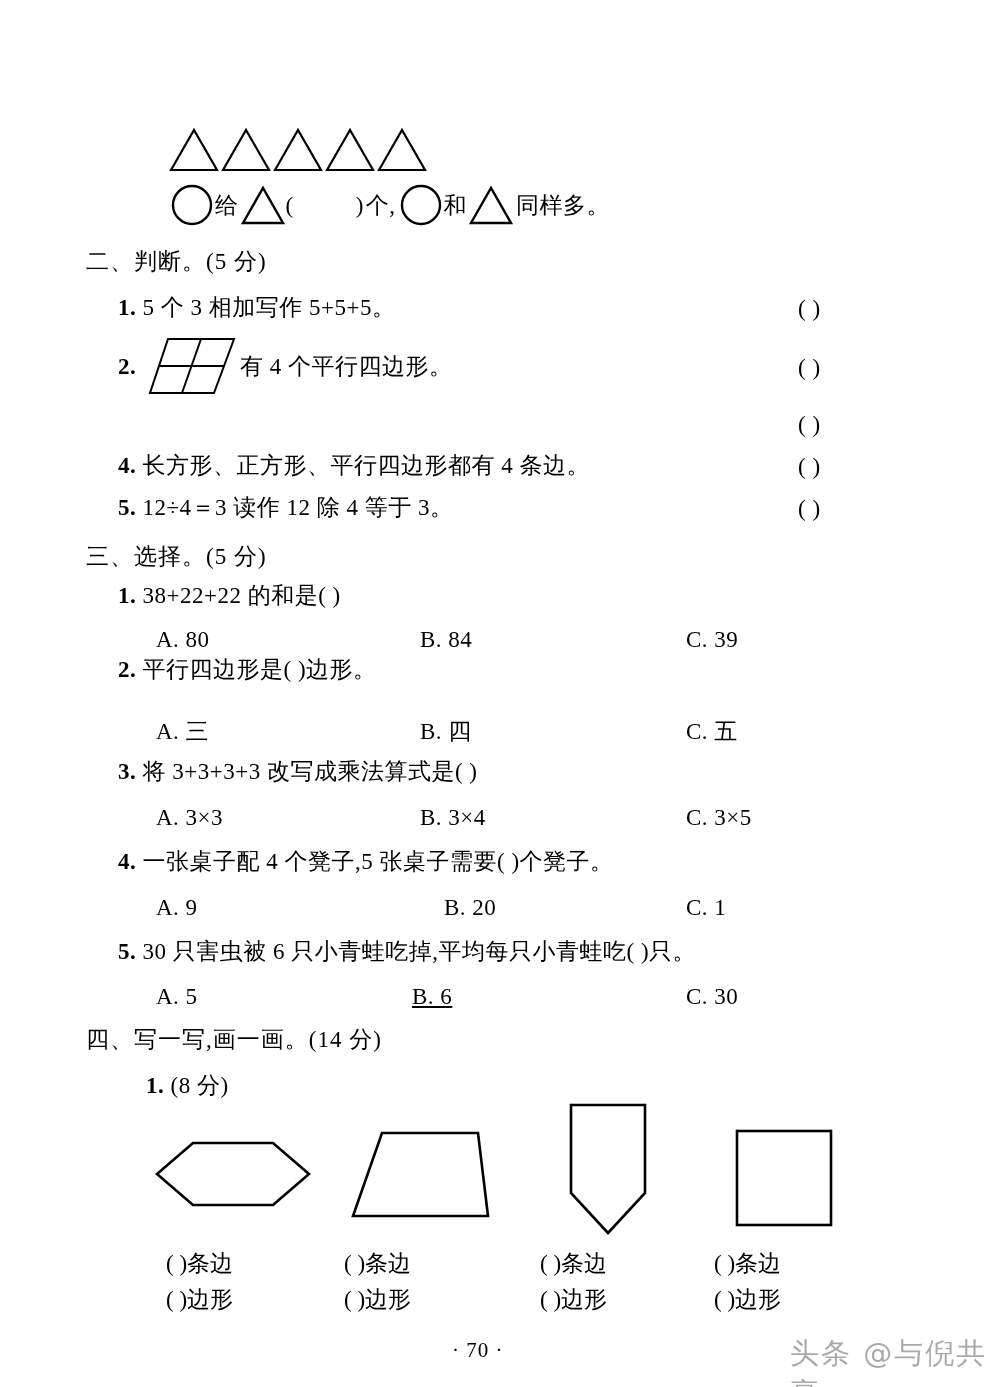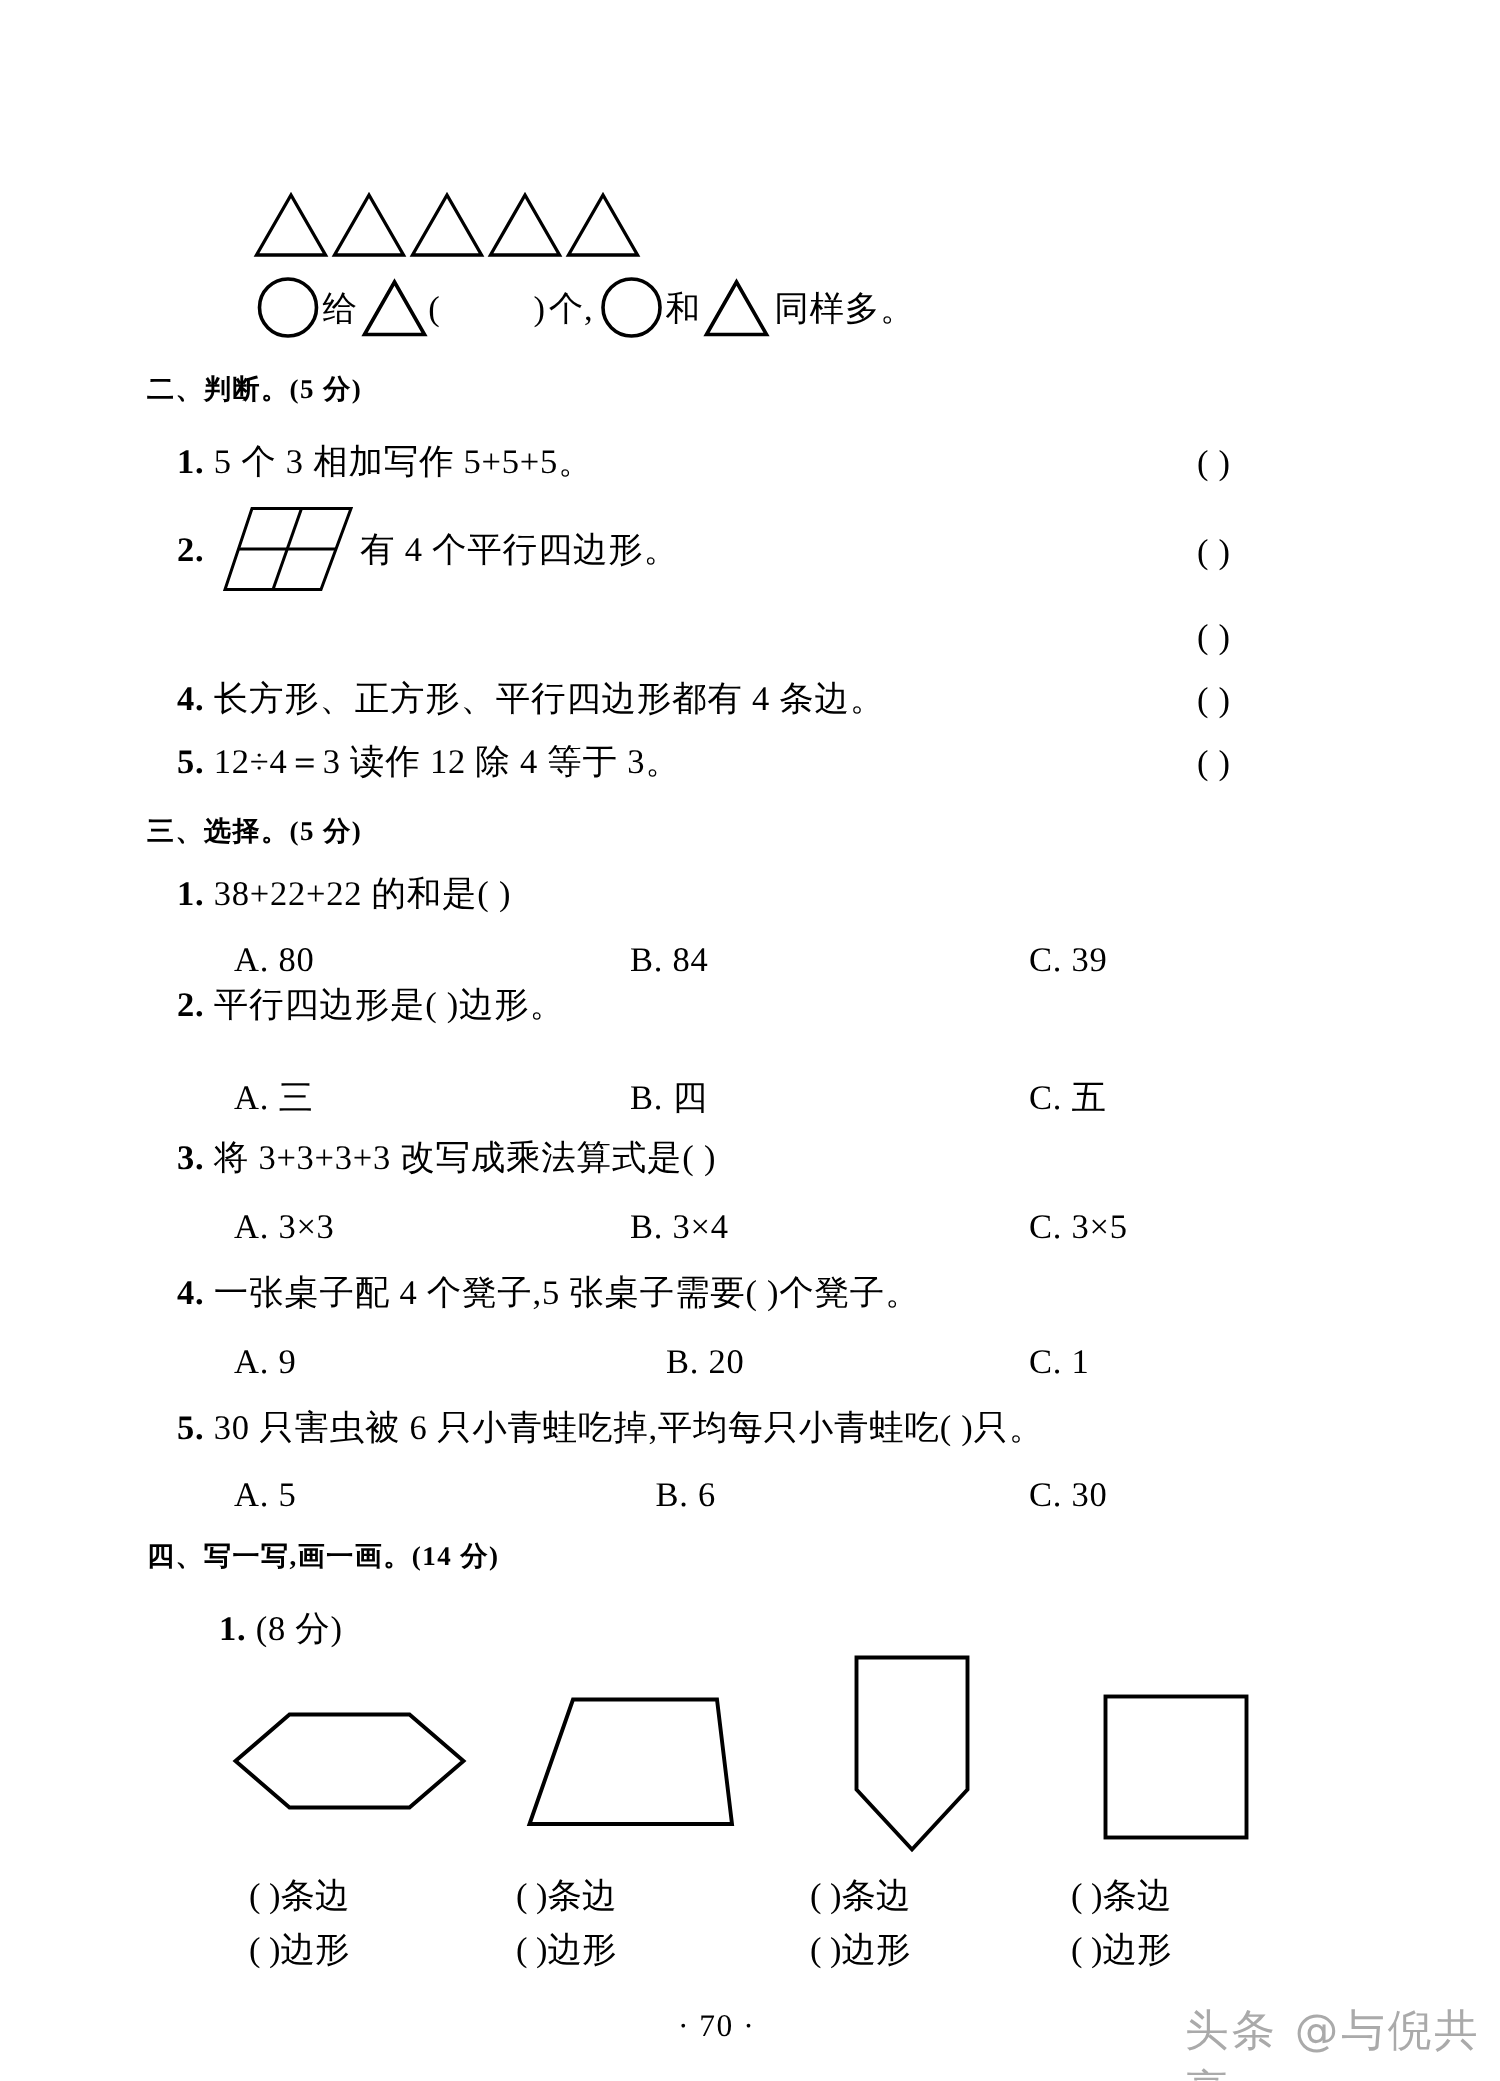--- a/index.html
+++ b/index.html
@@ -23,25 +23,24 @@
   }
 
   
   .abs { position: absolute; white-space: nowrap; }
   .q-text {
     font-size: 23px;
     letter-spacing: 0.5px;
     line-height: 1;
   }
   .sec-head {
-    font-size: 18px;
-    font-weight: bold;
+    font-size: 23px;
+    font-weight: normal;
     letter-spacing: 1px;
     line-height: 1;
-    margin-left: 12px;
   }
   .num {
     font-weight: bold;
   }
   .paren-box {
     font-size: 23px;
     letter-spacing: 0.5px;
   }
   .opt {
     font-size: 23px;
@@ -188,21 +187,21 @@
   </div>
   <div class="abs opt" style="left:156px; top:895px;">A. 9</div>
   <div class="abs opt" style="left:444px; top:895px;">B. 20</div>
   <div class="abs opt" style="left:686px; top:895px;">C. 1</div>
 
   <div class="abs q-text" style="left:118px; top:940px;">
     <span class="num">5.</span>
     <span>30 只害虫被 6 只小青蛙吃掉,平均每只小青蛙吃(          )只。</span>
   </div>
   <div class="abs opt" style="left:156px; top:984px;">A. 5</div>
-  <div class="abs opt" style="left:437px; top:984px;">B. 6</div>
+  <div class="abs opt" style="left:412px; top:984px;text-decoration:underline;">B. 6</div>
   <div class="abs opt" style="left:686px; top:984px;">C. 30</div>
 
   <div class="abs sec-head" style="left:86px; top:1028px;">四、写一写,画一画。(14 分)</div>
 
   <div class="abs q-text" style="left:118px; top:1074px;margin-left:28px;">
     <span class="num">1.</span>
     <span>(8 分)</span>
   </div>
 
   <div class="shape-cell" style="left:153px; top:1138px;">

